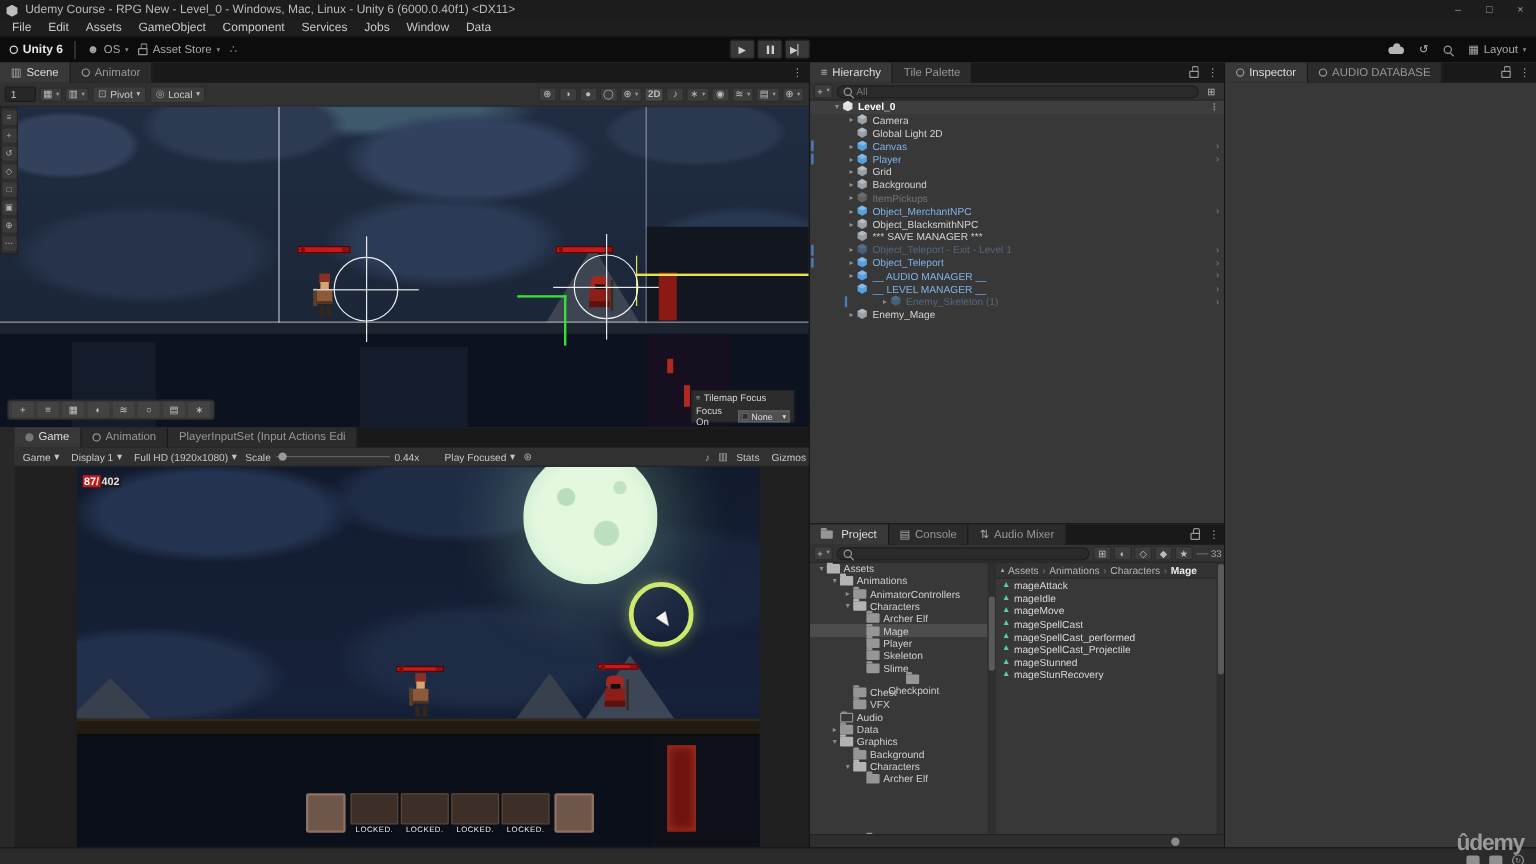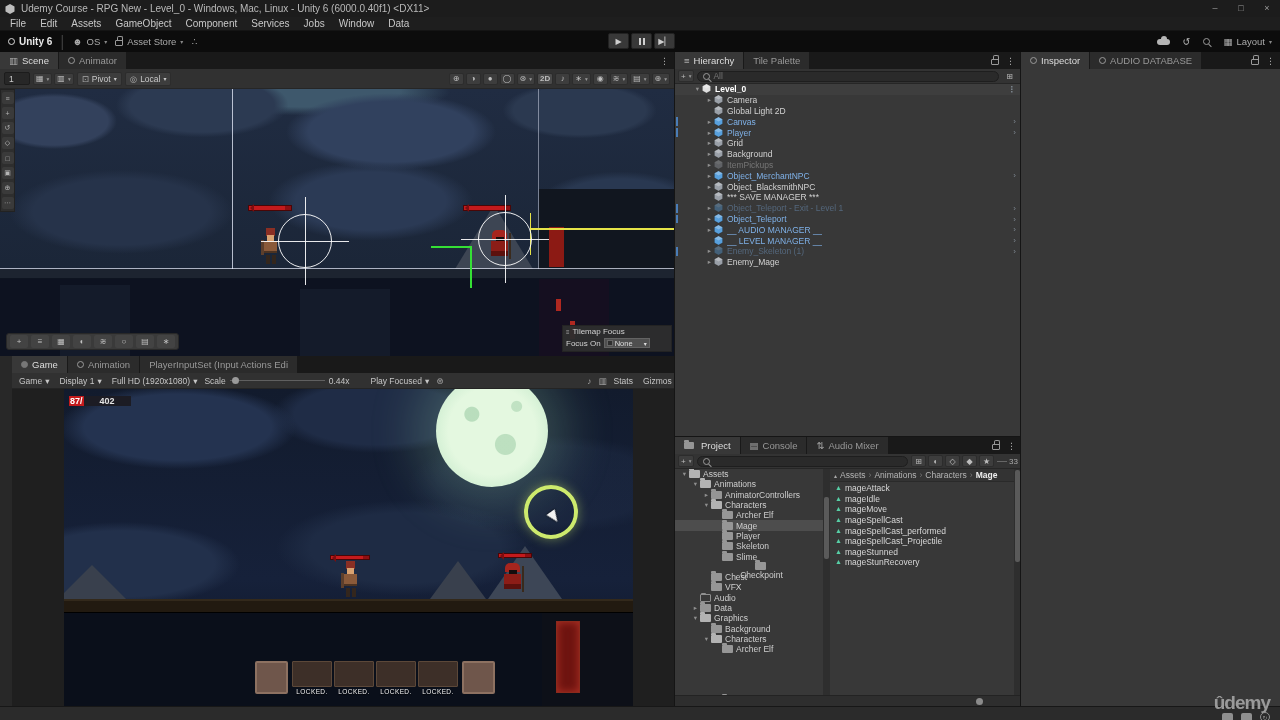--- a/index.html
+++ b/index.html
@@ -105,21 +105,21 @@
   .a-leg2{left:12px;top:27px;width:4px;height:9px;background:#33261d}
   .m-hood{left:3px;top:0;width:15px;height:9px;background:#a6251e;border-radius:5px 5px 0 0}
   .m-face{left:7px;top:7px;width:8px;height:4px;background:#140d0d}
   .m-robe{left:2px;top:11px;width:17px;height:15px;background:#8c1d17;border-bottom:5px solid #5c110d}
   .m-staff{left:20px;top:3px;width:2px;height:26px;background:#3a2a1c}
   
   #sc-strip{left:0;top:0;width:15px;background:#2e2e2e;border:1px solid #222;display:flex;flex-direction:column;align-items:center;padding:2px 0;gap:3px}
   #sc-strip .sbtn{width:12px;height:12px;background:#3a3a3a;border-radius:2px;color:#b5b5b5;font-size:7px;display:flex;align-items:center;justify-content:center}
   #sc-bottombar{left:6px;bottom:6px;height:17px;background:#3a3a3a;border:1px solid #282828;border-radius:3px;display:flex;align-items:center;padding:0 2px;gap:1px}
   #sc-bottombar .sbtn{width:18px;height:13px;color:#c2c2c2;font-size:8px;display:flex;align-items:center;justify-content:center;background:#434343;border-radius:2px;margin:0 1px}
-  #tilemap-ov{right:2px;bottom:4px;width:110px;height:27px;background:rgba(46,46,46,.96);border:1px solid #232323;font-size:8px;color:#d2d2d2}
+  #tilemap-ov{right:12px;bottom:4px;width:86px;height:27px;background:rgba(46,46,46,.96);border:1px solid #232323;font-size:8px;color:#d2d2d2}
   #tilemap-ov .trow{display:flex;align-items:center;gap:3px;padding:1px 3px}
   #tm-dd{width:46px;height:10px;background:#4f4f4f;border:1px solid #636363;display:flex;align-items:center;font-size:7.5px;color:#ddd;padding:0 2px;gap:2px}
   #tm-dd .cb{width:6px;height:6px;background:#2e2e2e;border:1px solid #666}
 
   
   #game-panel{position:absolute;left:12px;top:304px;width:674px;height:350px;background:#383838}
   #game-toolbar{height:16px;background:#313131;display:flex;align-items:center;padding:0 4px;gap:4px;font-size:8.5px;color:#c6c6c6;border-bottom:1px solid #242424}
   .gtb-dd{display:inline-flex;align-items:center;gap:3px;padding:0 3px;height:13px}
   .slider{width:95px;height:1px;background:#606060;position:relative}
   .slider .dot{position:absolute;left:2px;top:-3px;width:7px;height:7px;border-radius:50%;background:#9a9a9a}
@@ -141,21 +141,21 @@
   .mtn{width:0;height:0}
   #g-mtn1{left:-6px;top:176px;border-left:34px solid transparent;border-right:34px solid transparent;border-bottom:34px solid #39404d}
   #g-mtn2{left:366px;top:172px;border-left:28px solid transparent;border-right:28px solid transparent;border-bottom:38px solid #39404d}
   #g-pyr{left:424px;top:157px;border-left:37px solid transparent;border-right:37px solid transparent;border-bottom:53px solid #3d4656}
   #g-towerlow{left:478px;top:224px;width:91px;height:94px;background:#0d1018}
   #g-door{left:492px;top:232px;width:24px;height:72px;background:#6e1410;border:1px solid #8c2a1c;box-shadow:inset 0 0 8px #b03226}
   #g-ring{left:460px;top:96px;width:54px;height:54px;border:4px solid #cdea6d;border-radius:50%;box-shadow:0 0 12px rgba(205,234,109,.45)}
   #g-cursor{left:485px;top:122px;width:0;height:0;border-left:5px solid transparent;border-right:5px solid transparent;border-top:12px solid #f2f2f2;transform:rotate(-35deg);filter:drop-shadow(0 0 1px #000)}
   #g-hp{left:5px;top:7px;font-size:9px;font-weight:bold;display:flex}
   #g-hp .cur{background:#c41a1c;color:#fff;padding:0 1px}
-  #g-hp .max{background:#1c1c24;color:#e3e3e3;padding:0 16px}
+  #g-hp .max{background:#1c1c24;color:#e3e3e3;padding:0 1px}
   #skillbar{left:191px;top:272px;display:flex;align-items:flex-start;gap:4px}
   .bigslot{width:33px;height:33px;background:#6f564b;border:2px solid #8d7161;border-radius:2px}
   .slotcol{display:flex;flex-direction:column;align-items:center;gap:1px}
   .slot{width:40px;height:26px;background:#3d2f28;border:1px solid #5c4839;border-radius:1px}
   .slot-label{font-size:6.5px;color:#f0f0f0;letter-spacing:.4px;text-shadow:0 1px 1px #000}
 
   
   #hierarchy-panel{position:relative;height:384px;background:#383838}
   #h-tree{position:relative;font-size:8.5px}
   .hrow{position:relative;display:flex;align-items:center;height:10.8px;color:#d2d2d2;padding-right:12px}
@@ -661,21 +661,21 @@
             </div>
             <div class="hrow pf" style="padding-left: 30px;">
               <span class="fold"></span>
               <span class="cubewrap"><svg width="9" height="9" viewBox="0 0 10 10">
                   <path d="M5 0 9.5 2.5v5L5 10 .5 7.5v-5z" fill="#58a0dd" stroke="rgba(0,0,0,.35)" stroke-width=".5"></path>
                   <path d="M5 0 9.5 2.5 5 5 .5 2.5z" fill="rgba(255,255,255,.28)"></path>
                 </svg></span>
               <span class="lbl">__ LEVEL MANAGER __</span>
               <span class="chev">›</span>
             </div>
-            <div class="hrow pf dim" style="padding-left: 30px;">
+            <div class="hrow pf dim" style="padding-left: 30px; margin-left: 28px;">
               <i class="vbar"></i>
               <span class="fold">▸</span>
               <span class="cubewrap"><svg width="9" height="9" viewBox="0 0 10 10">
                   <path d="M5 0 9.5 2.5v5L5 10 .5 7.5v-5z" fill="#58a0dd" stroke="rgba(0,0,0,.35)" stroke-width=".5"></path>
                   <path d="M5 0 9.5 2.5 5 5 .5 2.5z" fill="rgba(255,255,255,.28)"></path>
                 </svg></span>
               <span class="lbl">Enemy_Skeleton (1)</span>
               <span class="chev">›</span>
             </div>
             <div class="hrow" style="padding-left: 30px;">

